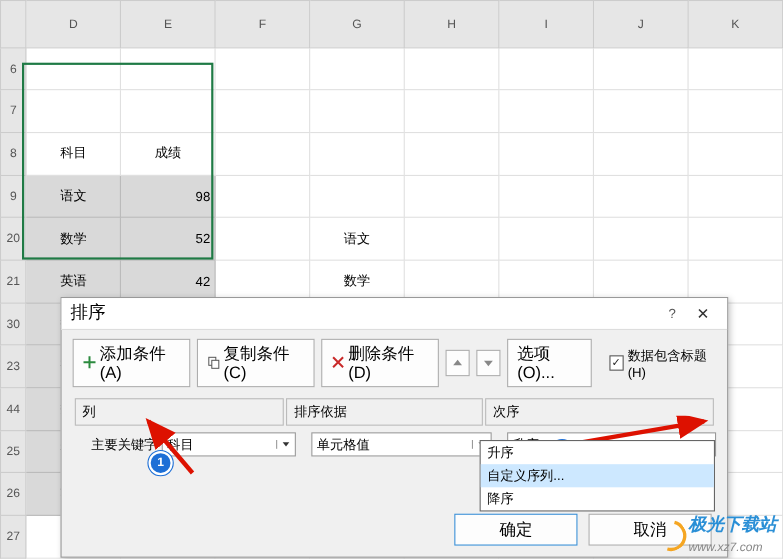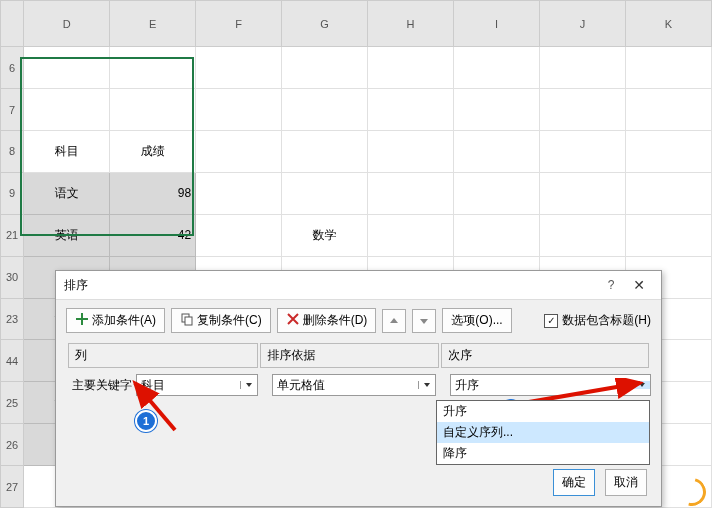--- a/index.html
+++ b/index.html
@@ -4,41 +4,41 @@
 <style>
 html,body{margin:0;padding:0;font-family:"Microsoft YaHei",SimSun,Arial,sans-serif;font-size:12px;background:#fff;width:712px;height:508px;overflow:hidden;position:relative}
 .sheet{position:absolute;left:0;top:0;width:712px;height:508px;border-collapse:collapse;}
 .colhdr td{background:#e6e6e6;border:1px solid #ccc;text-align:center;font-size:11px;color:#555;height:18px}
 .rowhdr{background:#e6e6e6;border:1px solid #ccc;text-align:center;font-size:11px;color:#555;width:20px}
 .cell{border:1px solid #e0e0e0;height:18px;padding:0 4px;text-align:right}
 .cell.l{text-align:center}
 .sel{background:#d9d9d9;border:1px solid #bbb}
 .dialog{position:absolute;left:55px;top:270px;width:605px;height:235px;background:#f0f0f0;border:1px solid #999;box-shadow:2px 2px 6px rgba(0,0,0,.25)}
 .dlg-title{height:28px;line-height:28px;padding:0 8px;background:#fff;border-bottom:1px solid #ddd;display:flex;align-items:center}
-.dlg-title .t{flex:1;font-size:12px}
+.dlg-title .t{flex:1;font-size:16px}
 .dlg-title .qm{width:28px;text-align:center;color:#555}
 .dlg-title .cx{width:28px;text-align:center;font-size:14px;color:#333}
 .toolbar{display:flex;gap:6px;padding:8px 10px;align-items:center}
-.btn{border:1px solid #adadad;background:#fdfdfd;padding:3px 8px;font-size:12px;display:inline-flex;align-items:flex-start;gap:3px}
+.btn{border:1px solid #adadad;background:#fdfdfd;padding:3px 8px;font-size:15px;display:inline-flex;align-items:center;gap:3px}
 .btn .ico{width:14px;height:14px;display:inline-block}
 .minibtn{border:1px solid #adadad;background:#fdfdfd;width:22px;height:22px;display:inline-flex;align-items:center;justify-content:center}
 .chk{display:flex;align-items:center;gap:4px;margin-left:4px}
 .chk .box{width:12px;height:12px;border:1px solid #555;background:#fff;display:inline-flex;align-items:center;justify-content:center;font-size:10px;color:#222}
 .grid-hdr{width:calc(100% - 20px);margin:0 10px}
 .grid-hdr td{border:1px solid #bbb;background:#f0f0f0;padding:3px 6px;font-size:12px}
-.row-key{display:flex;margin:4px 10px 0 16px;align-items:center;gap:2px}
+.row-key{display:flex;margin:4px 10px 0 27px;align-items:center;gap:2px}
 .row-key .lbl{width:62px}
 .combo{flex:1;display:flex;border:1px solid #999;background:#fff;height:20px;align-items:center}
 .combo span.txt{flex:1;padding:0 4px}
 .combo .dd{width:16px;border-left:1px solid #999;display:flex;align-items:center;justify-content:center}
 .dropdown{position:absolute;left:436px;top:400px;width:212px;border:1px solid #666;background:#fff;z-index:20}
 .dropdown .opt{padding:2px 6px}
 .dropdown .opt.hi{background:#cde8ff}
 .footer{position:absolute;bottom:10px;right:14px;display:flex;gap:10px}
-.footer .btn{padding:4px 8px}
+.footer .btn{padding:4px 40px}
 .badge{position:absolute;width:18px;height:18px;border-radius:50%;background:#1d6fd6;color:#fff;font-size:11px;font-weight:bold;display:flex;align-items:center;justify-content:center;border:2px solid #fff;box-shadow:0 0 0 1px #1d6fd6}
 .arrow{position:absolute;pointer-events:none}
 .watermark{position:absolute;right:6px;bottom:2px;font-size:16px;color:#2a8fd6;font-style:italic;display:flex;align-items:center;gap:2px;z-index:30}
 .watermark .swoosh{width:22px;height:22px;border:3px solid #f5a623;border-left-color:transparent;border-top-color:transparent;border-radius:50%;transform:rotate(-30deg)}
 </style>
 </head>
 <body>
 
 <table class="sheet">
   <colgroup>
@@ -96,20 +96,31 @@
         <td class="cell"></td>
         <td class="cell"></td>
         <td class="cell"></td>
       </tr>
   <tr>
         <td class="rowhdr">9</td>
       <td class="cell sel l">语文</td>
       <td class="cell sel">98</td>
       <td class="cell"></td>
         <td class="cell"></td>
+        <td class="cell"></td>
+        <td class="cell"></td>
+        <td class="cell"></td>
+        <td class="cell"></td>
+      </tr>
+  <tr>
+        <td class="rowhdr">20</td>
+      <td class="cell sel l">数学</td>
+      <td class="cell sel">52</td>
+      <td class="cell"></td>
+        <td class="cell l">语文</td>
         <td class="cell"></td>
         <td class="cell"></td>
         <td class="cell"></td>
         <td class="cell"></td>
       </tr>
   <tr>
         <td class="rowhdr">21</td>
       <td class="cell sel l">英语</td>
       <td class="cell sel">42</td>
       <td class="cell"></td>
@@ -312,13 +323,17 @@
       </marker>
     </defs>
   <path d="M10 35 L185 5" stroke="#d10" stroke-width="4" fill="none" marker-end="url(#ah2)"></path>
 </svg>
 
 <div class="badge" style="left:135px;top:410px">1</div>
 <div class="badge" style="left:500px;top:400px">2</div>
 
 <div class="watermark">
   <span class="swoosh"></span>
+  <span>
+    <span style="font-weight:bold">极光下载站</span><br>
+    <span style="font-size:11px;color:#888">www.xz7.com</span>
+  </span>
 </div>
 
 </body></html>

